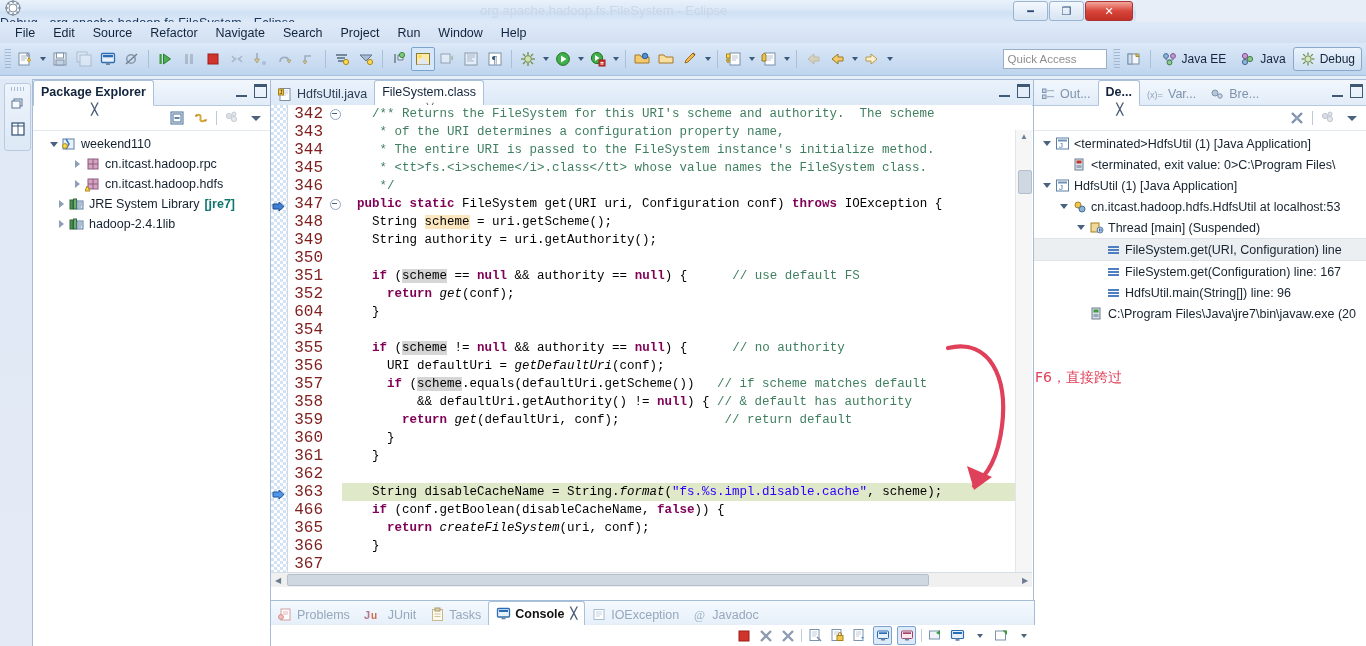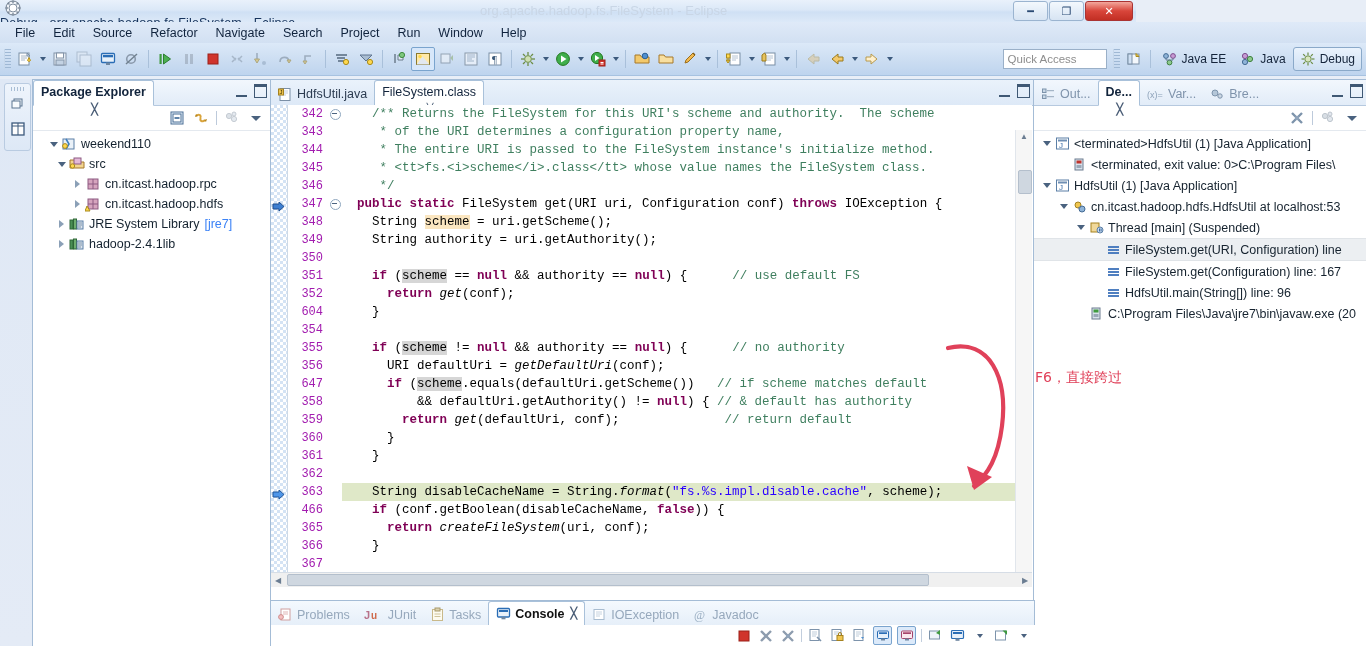--- a/index.html
+++ b/index.html
@@ -113,34 +113,34 @@
 
   
   #pkg-panel{left:32px;top:79px;width:238px;height:567px;}
   .tree{padding-top:3px;font-size:12.5px;color:#14222f;}
   .trow{height:20px;display:flex;align-items:center;white-space:nowrap;}
   .twist{width:13px;height:20px;display:flex;align-items:center;justify-content:center;flex:none;}
   .twist.open i{border-left:4px solid transparent;border-right:4px solid transparent;border-top:5px solid #4a627f;display:block;font-style:normal;}
   .twist.closed i{border-top:4px solid transparent;border-bottom:4px solid transparent;border-left:5px solid #8ba0b7;display:block;font-style:normal;}
   .ticon{width:18px;height:18px;display:flex;align-items:center;justify-content:center;flex:none;margin-right:3px;}
   .tlabel{line-height:20px;}
-  .dim{color:#3b82f6;}
+  .dim{color:#0f766e;font-weight:bold;}
 
   
   #editor-panel{left:270px;top:79px;width:763px;height:521px;}
   #editor-tabbar{background:linear-gradient(to bottom,#eaf2fb,#dde9f7);}
   #code-area{position:absolute;left:0;top:25px;width:761px;height:482px;background:#fff;overflow:hidden;}
   #vruler{position:absolute;left:0;top:0;width:16px;height:482px;
     background:repeating-conic-gradient(#d4e3f4 0% 25%, #ffffff 0% 50%) 0 0/6px 6px;
     border-right:1px solid #cdd9e6;}
   #linenums{position:absolute;left:17px;top:0;width:40px;height:482px;background:#fff;text-align:right;}
   #foldcol{position:absolute;left:57px;top:0;width:14px;height:482px;background:#fff;}
   #codetext{position:absolute;left:71px;top:0;right:17px;height:482px;background:#fff;overflow:hidden;}
   .cl{height:18px;line-height:18px;font-family:"Liberation Mono",monospace;font-size:12.5px;white-space:pre;color:#000;}
-  #linenums .cl{color:#a21caf;padding-right:5px;font-size:12px;}
+  #linenums .cl{color:#7f1d1d;padding-right:5px;font-size:16px;}
   .cl.hl{background:#dfe8c8;}
   #hlrow{position:absolute;left:17px;right:1px;height:18px;background:#d9e4ef;}
   .kw{color:#7f0055;font-weight:bold;}
   .cmt{color:#3f7f5f;}
   .str{color:#2a00ff;}
   .ital{font-style:italic;}
   .sel{background:#d6d6d6;}
   .occ{background:#fbe6c0;}
   #hscroll{position:absolute;left:0;bottom:0;width:761px;height:14px;background:#f0f0f0;border-top:1px solid #d6dde6;display:flex;align-items:center;}
   #vscroll{position:absolute;right:0;top:25px;width:16px;height:468px;background:#f6f6f6;border-left:1px solid #e1e6ec;}
@@ -574,33 +574,20 @@
         </span>
       <span class="ticon">
         <svg width="16" height="16">
             <rect x="2" y="3" width="11" height="10" fill="#eaf1f8" stroke="#5b7fa6"></rect>
             <path d="M5 3l3 5-3 5" fill="none" stroke="#3f7fbf" stroke-width="1.6"></path>
             <circle cx="4" cy="10" r="2.4" fill="#ffd84d" stroke="#a98a1c"></circle>
           </svg>
       </span>
       <span class="tlabel">weekend110</span>
     </div>
-    <div class="trow" style="padding-left:22px">
-      <span class="twist open">
-          <i></i>
-        </span>
-      <span class="ticon">
-        <svg width="16" height="16">
-            <path d="M1 12V4h5l1.5 2H15v6z" fill="#f3d58f" stroke="#a6792a"></path>
-            <rect x="5" y="2" width="7" height="6" fill="#e4b9d8" stroke="#8d5b82"></rect>
-            <circle cx="3.5" cy="10" r="2.2" fill="#ffd84d" stroke="#a98a1c"></circle>
-          </svg>
-      </span>
-      <span class="tlabel">src</span>
-    </div>
     <div class="trow" style="padding-left:38px">
       <span class="twist closed">
           <i></i>
         </span>
       <span class="ticon">
         <svg width="16" height="16">
             <rect x="3" y="3" width="10" height="10" fill="#d6a4be" stroke="#8d5b82"></rect>
             <line x1="8" y1="3" x2="8" y2="13" stroke="#8d5b82"></line>
             <line x1="3" y1="8" x2="13" y2="8" stroke="#8d5b82"></line>
           </svg>
@@ -700,21 +687,21 @@
         <div class="cl">347</div>
         <div class="cl">348</div>
         <div class="cl">349</div>
         <div class="cl">350</div>
         <div class="cl">351</div>
         <div class="cl">352</div>
         <div class="cl">604</div>
         <div class="cl">354</div>
         <div class="cl">355</div>
         <div class="cl">356</div>
-        <div class="cl">647</div>
+        <div class="cl">357</div>
         <div class="cl">358</div>
         <div class="cl">359</div>
         <div class="cl">360</div>
         <div class="cl">361</div>
         <div class="cl">362</div>
         <div class="cl">363</div>
         <div class="cl">466</div>
         <div class="cl">365</div>
         <div class="cl">366</div>
         <div class="cl">367</div>

